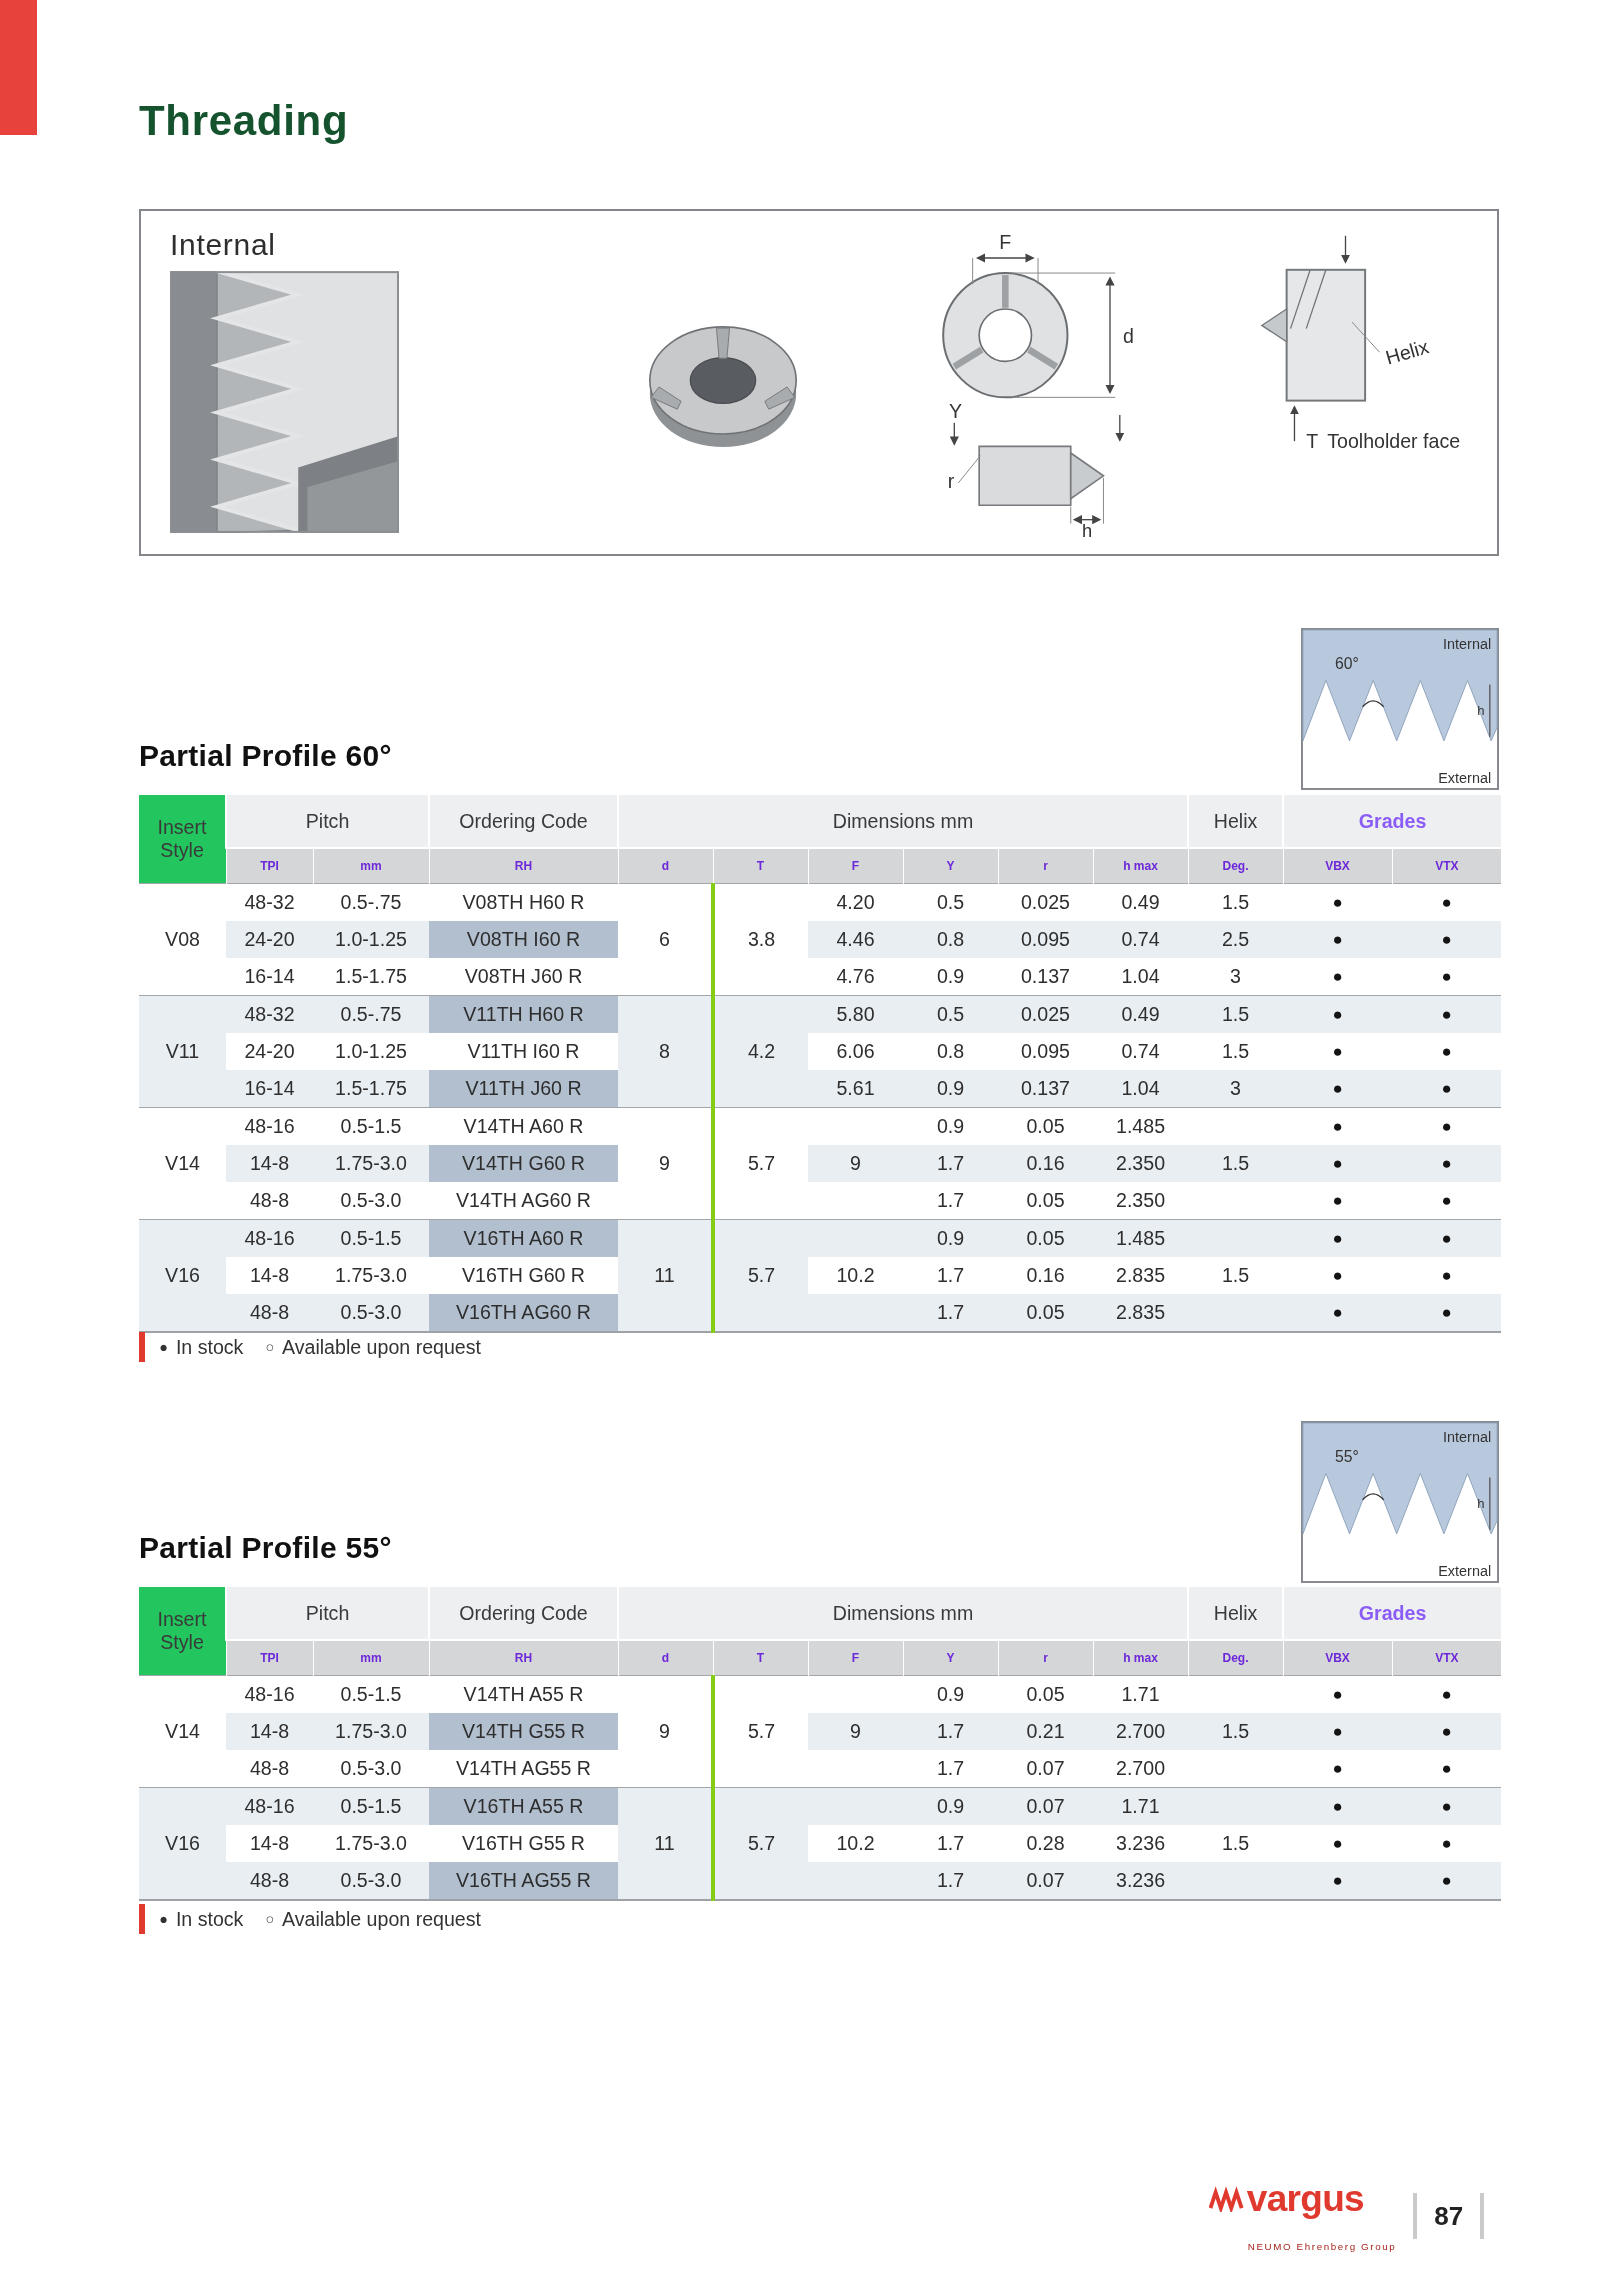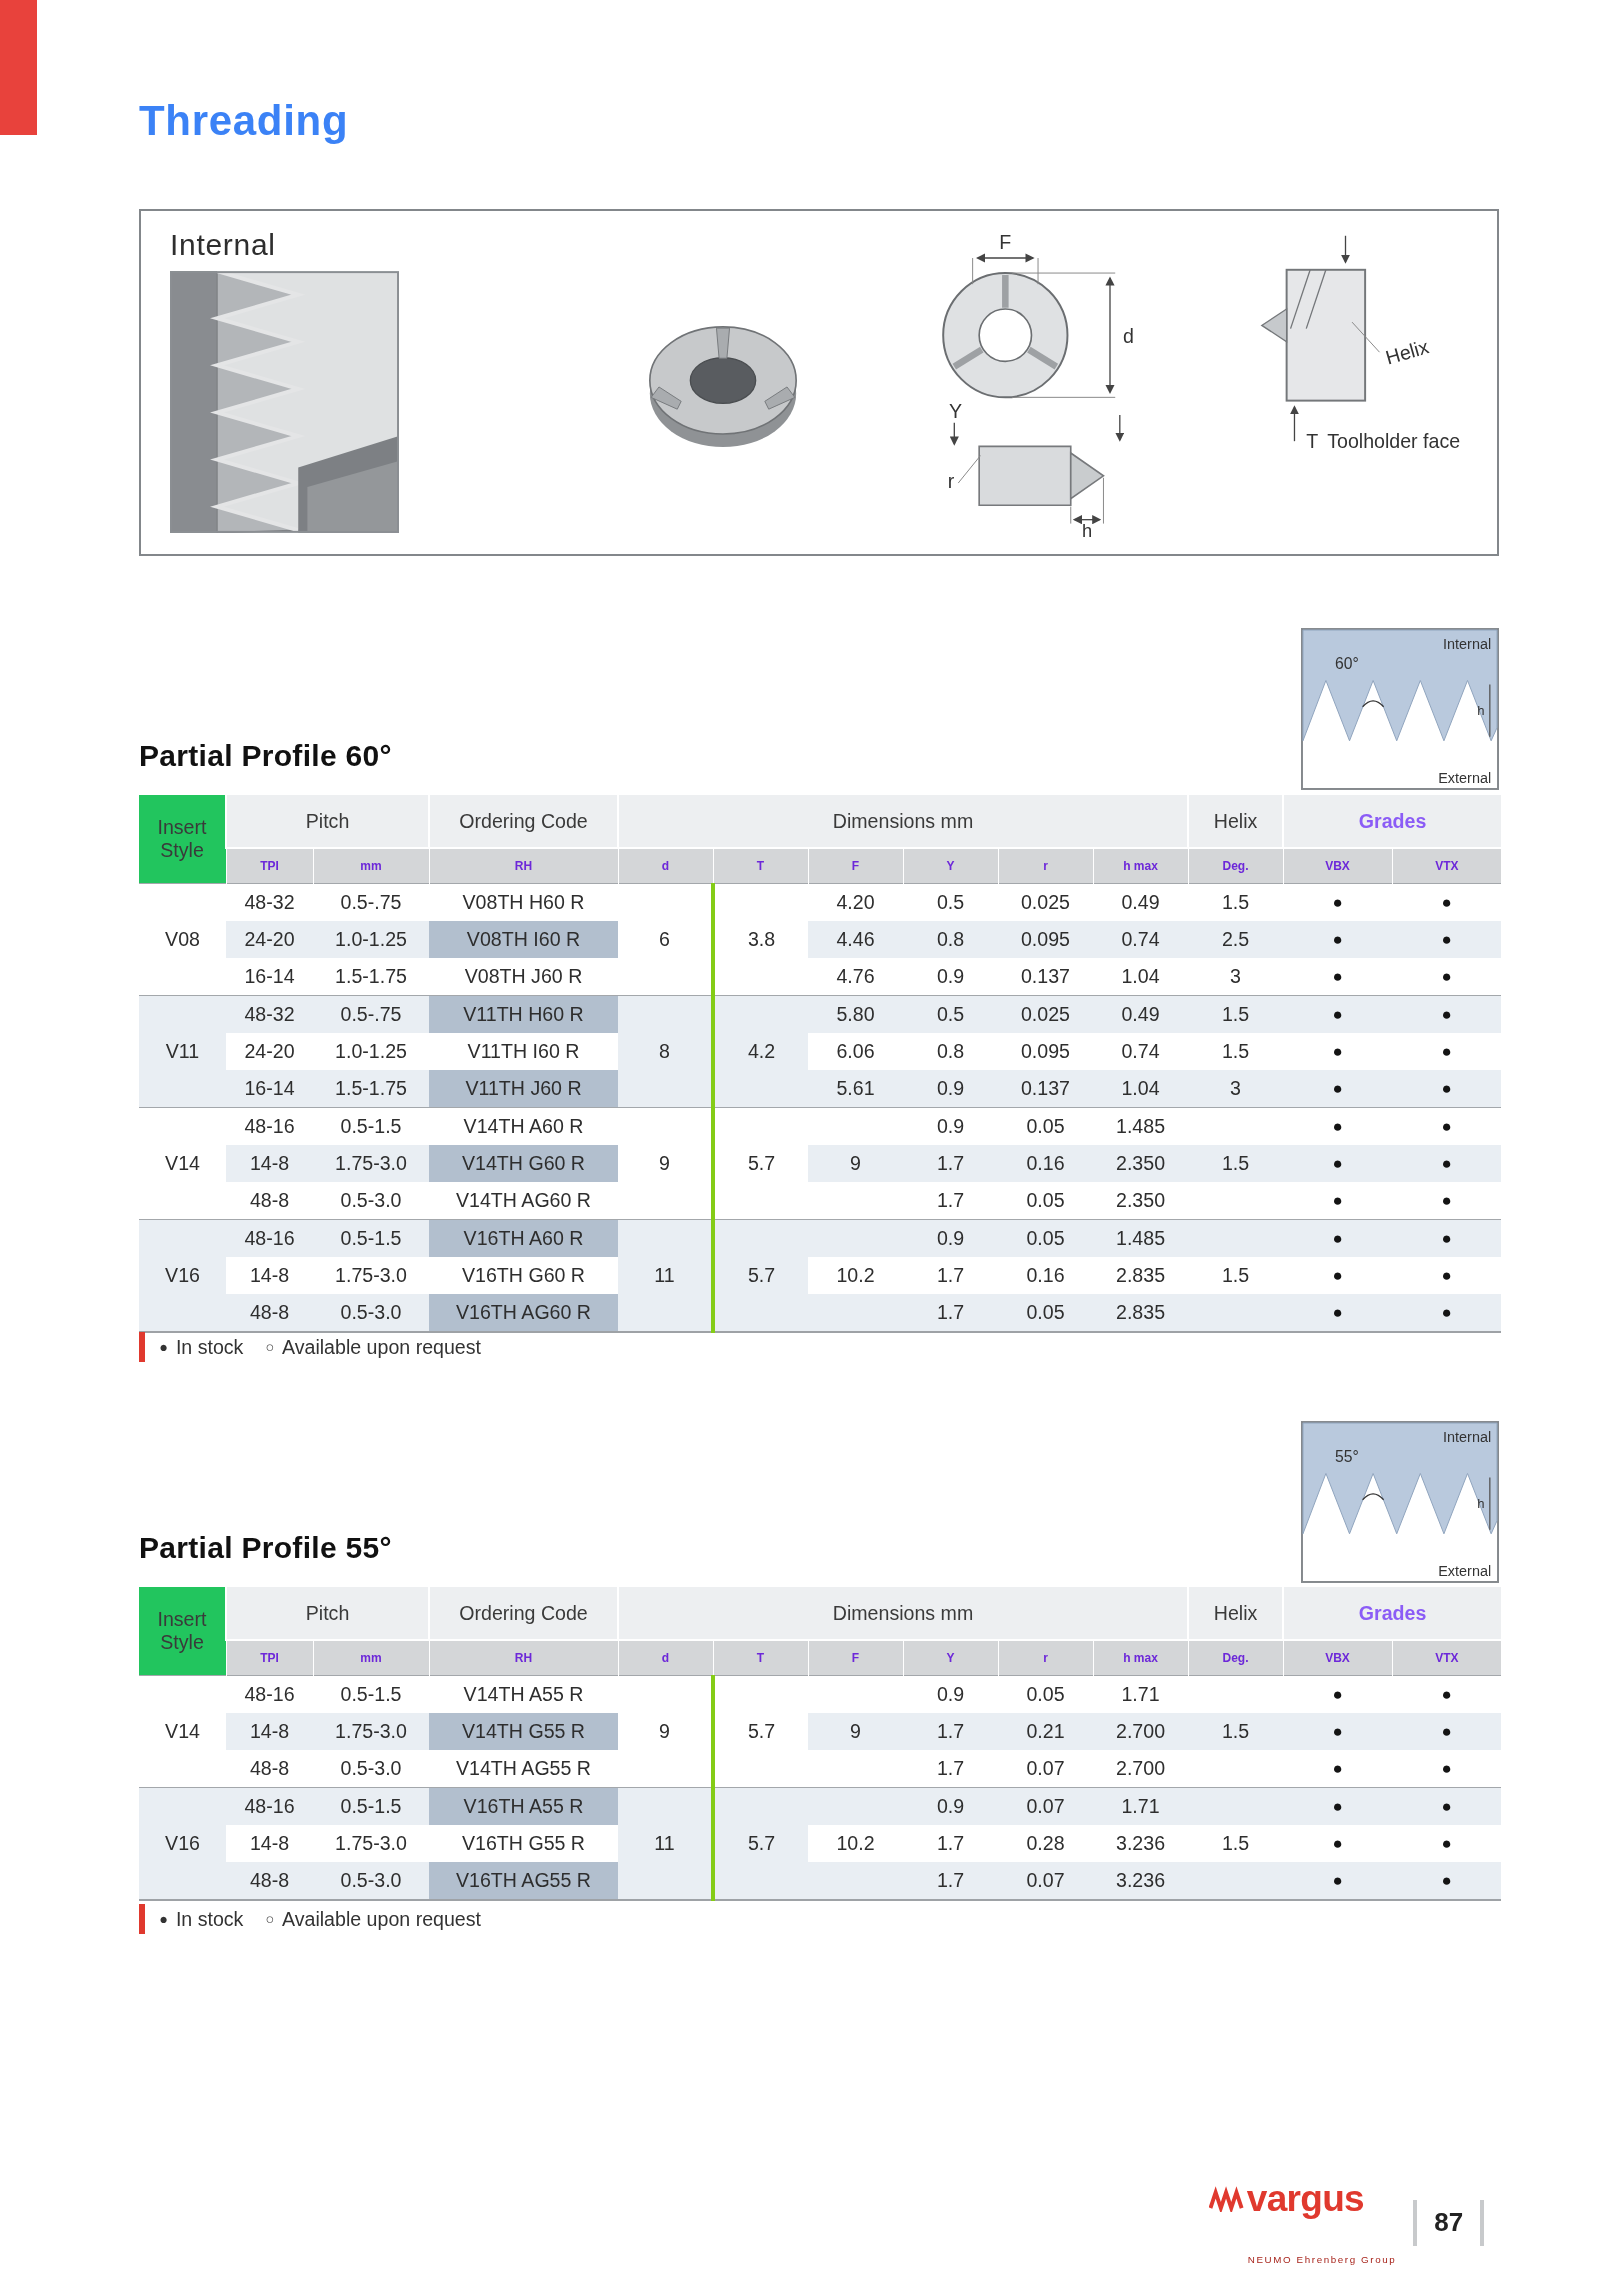--- a/index.html
+++ b/index.html
@@ -1,19 +1,19 @@
 <!DOCTYPE html>
 <html style="font-size:10.5px"><head>
 <meta charset="utf-8">
 <style>
   html,body{margin:0;padding:0;background:#e9e9e9;}
   .page{position:relative;width:1623px;height:2295px;background:#ffffff;
         font-family:"Liberation Sans",sans-serif;color:#222;overflow:hidden;margin:0 auto;}
   .corner{position:absolute;left:0;top:0;width:37px;height:135px;background:#e8423c;}
-  .h-title{position:absolute;left:139px;top:97px;font-size:42px;font-weight:bold;color:#3b82f6;letter-spacing:0.7px;}
+  .h-title{position:absolute;left:139px;top:97px;font-size:42px;font-weight:bold;color:#14532d;letter-spacing:0.7px;}
   .ibox{position:absolute;left:139px;top:209px;width:1360px;height:347px;border:2px solid #83878b;box-sizing:border-box;background:#fff;}
   .ibox-label{position:absolute;left:29px;top:17px;font-size:30px;color:#2e2e2e;letter-spacing:0.7px;}
   .thread-img{position:absolute;left:29px;top:60px;}
   .ring-img{position:absolute;left:484px;top:92px;}
   .diag-img{position:absolute;left:753px;top:13px;}
   svg text{font-family:"Liberation Sans",sans-serif;}
 
   .sect-title{position:absolute;font-size:30px;font-weight:bold;color:#111;letter-spacing:0.3px;}
   .mini{position:absolute;width:198px;height:162px;}
 
@@ -39,21 +39,21 @@
   .legend{position:absolute;left:139px;display:flex;align-items:center;font-size:19.6px;color:#333;}
   .redbar{display:inline-block;width:5.9px;height:30px;background:#e0392e;margin-right:14.4px;}
   .legend .sym{font-size:14.4px;margin-right:7.9px;}
   .legend .sym2{font-size:14.4px;margin:0 7.9px 0 22px;}
 
   .footer{position:absolute;top:2180px;right:122px;display:flex;align-items:center;}
   .vbar{width:3.9px;height:46px;background:#c8cacc;margin:0 17px;}
   .brand{display:flex;flex-direction:column;align-items:flex-start;gap:24px;}
   .brand-row{display:flex;align-items:center;}
   .brand-name{font-size:37px;font-weight:bold;color:#e0392e;letter-spacing:-0.7px;line-height:1;}
-  .brand-sub{font-size:9.8px;color:#a8251d;letter-spacing:1.6px;margin-top:13px;margin-left:39px;}
+  .brand-sub{font-size:9.8px;color:#a8251d;letter-spacing:1.6px;margin-top:0;margin-left:39px;}
   .pagenum{font-size:26px;font-weight:bold;color:#222;}
 </style>
 </head>
 <body>
 
 <div class="page">
 
   <div class="corner"></div>
   <div class="h-title">Threading</div>
 

